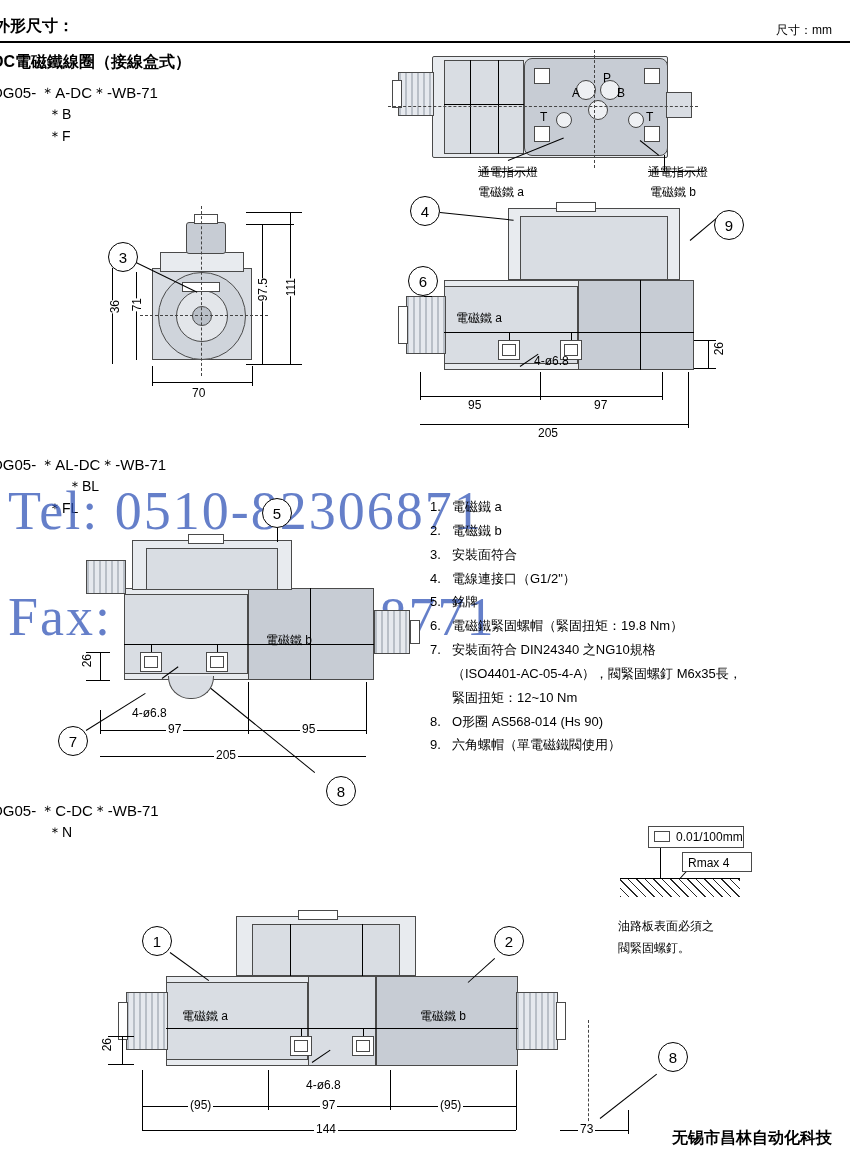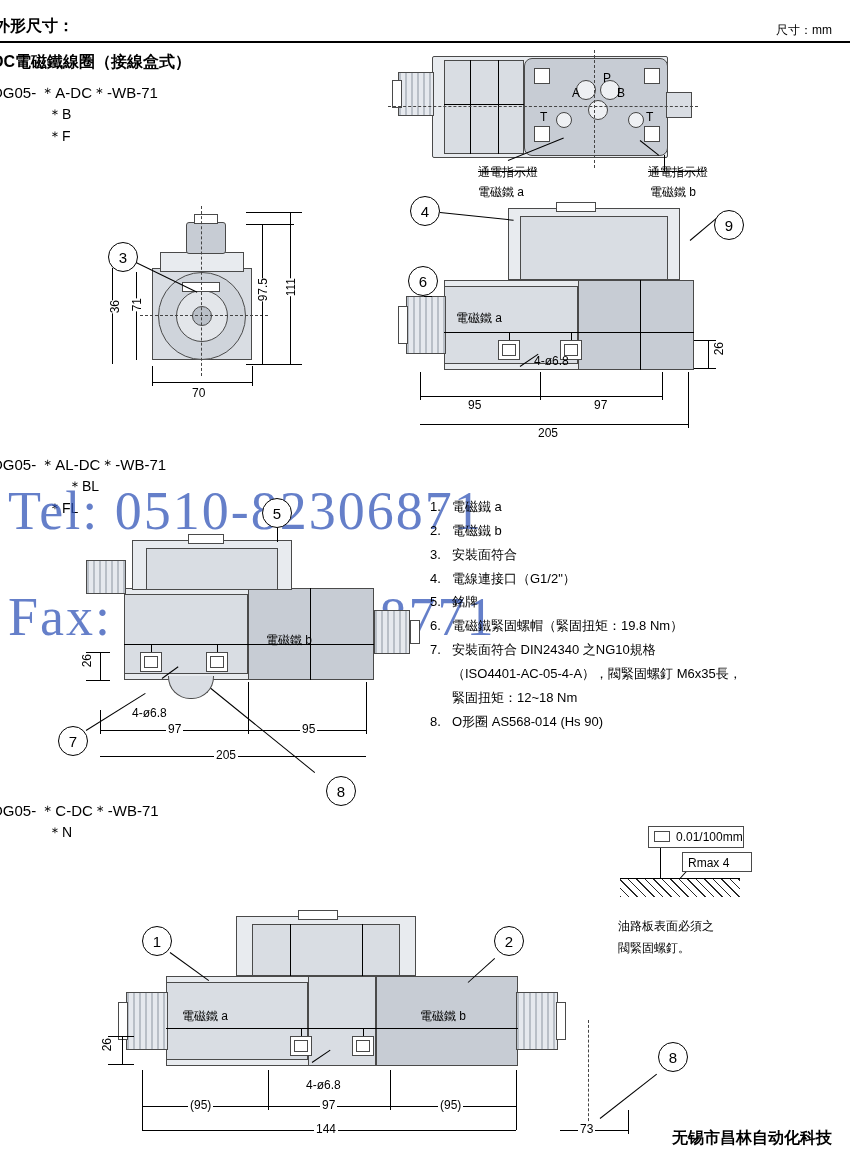--- a/index.html
+++ b/index.html
@@ -276,22 +276,23 @@
 <div class="abs" style="left:430px;top:498px;width:400px;">
   <ul class="notes">
     <li><span class="num">1.</span><span>電磁鐵 a</span></li>
     <li><span class="num">2.</span><span>電磁鐵 b</span></li>
     <li><span class="num">3.</span><span>安裝面符合</span></li>
     <li><span class="num">4.</span><span>電線連接口（G1/2"）</span></li>
     <li><span class="num">5.</span><span>銘牌</span></li>
     <li><span class="num">6.</span><span>電磁鐵緊固螺帽（緊固扭矩：19.8 Nm）</span></li>
     <li><span class="num">7.</span><span>安裝面符合 DIN24340 之NG10規格</span></li>
     <li style="margin-left:22px;"><span>（ISO4401-AC-05-4-A），閥緊固螺釘 M6x35長，</span></li>
-    <li style="margin-left:22px;"><span>緊固扭矩：12~18 Nm</span></li>
+    <li style="margin-left:22px;"><span>緊固扭矩：12~10 Nm</span></li>
     <li><span class="num">8.</span><span>O形圈 AS568-014 (Hs 90)</span></li>
+    <li><span class="num">9.</span><span>六角螺帽（單電磁鐵閥使用）</span></li>
   </ul>
 </div>
 
 <div class="abs t15" style="left:-8px;top:802px;">DG05- ＊C-DC＊-WB-71</div>
 <div class="abs t14" style="left:48px;top:824px;">＊N</div>
 
 <div>
   <div class="abs boxw" style="left:648px;top:826px;width:96px;height:22px;"></div>
   <div class="abs boxw" style="left:654px;top:831px;width:16px;height:11px;"></div>
   <div class="abs t12" style="left:676px;top:830px;">0.01/100mm</div>

